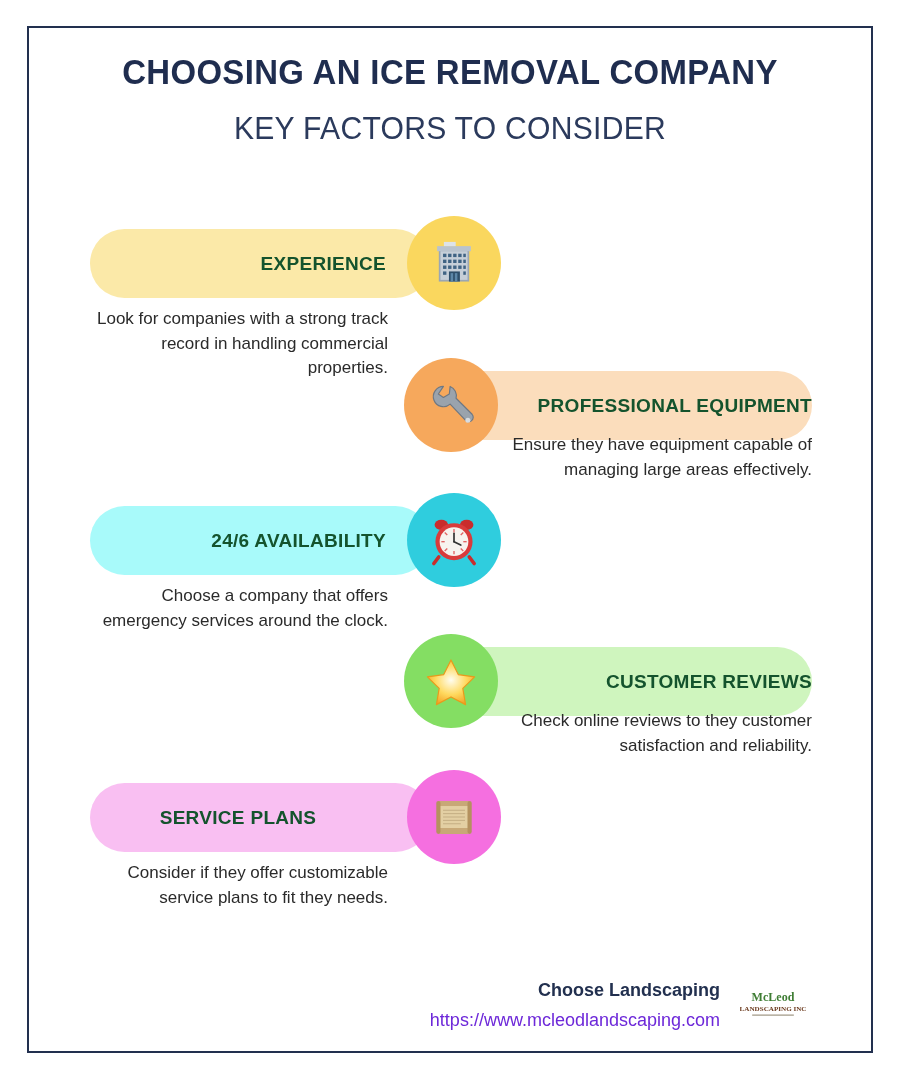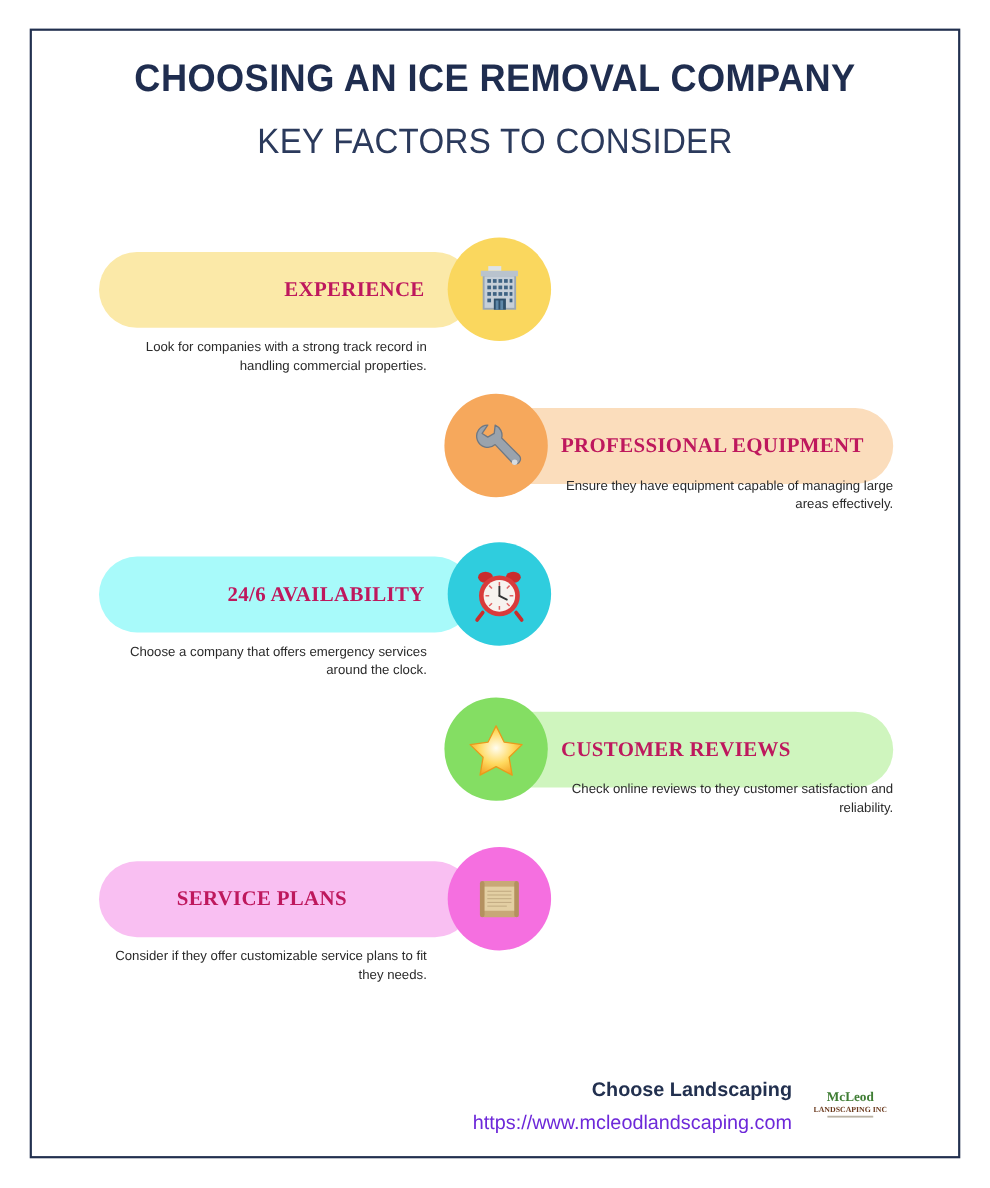--- a/index.html
+++ b/index.html
@@ -72,40 +72,40 @@
 
   .pill {
     position: absolute;
     height: 69px;
     border-radius: 35px;
     box-sizing: border-box;
     display: flex;
     align-items: center;
   }
   .pill-label {
-    font-family: Liberation Serif, serif;
+    font-family: Liberation Sans, sans-serif;
     font-weight: bold;
     font-size: 19px;
     letter-spacing: 0.3px;
-    color: #be185d;
+    color: #14532d;
     white-space: nowrap;
   }
 
   
   .row.left .pill {
     left: 90px;
     width: 340px;
     justify-content: flex-end;
     padding-right: 44px;
   }
   
   .row.right .pill {
     left: 440px;
     width: 372px;
-    justify-content: flex-start;
+    justify-content: flex-end;
     padding-left: 70px;
   }
 
   .circle {
     position: absolute;
     width: 94px;
     height: 94px;
     border-radius: 50%;
     display: flex;
     align-items: center;
@@ -113,21 +113,21 @@
     font-size: 50px;
     line-height: 1;
     z-index: 3;
   }
   .row.left .circle { left: 407px; top: -13px; }
   .row.right .circle { left: 404px; top: -13px; }
 
   .desc {
     position: absolute;
     font-family: "Liberation Sans", sans-serif;
-    font-size: 12px;
+    font-size: 17px;
     line-height: 1.45;
     color: #2a2a2a;
     width: 300px;
   }
   .row.left .desc {
     left: 88px;
     top: 78px;
     text-align: right;
   }
   .row.right .desc {

